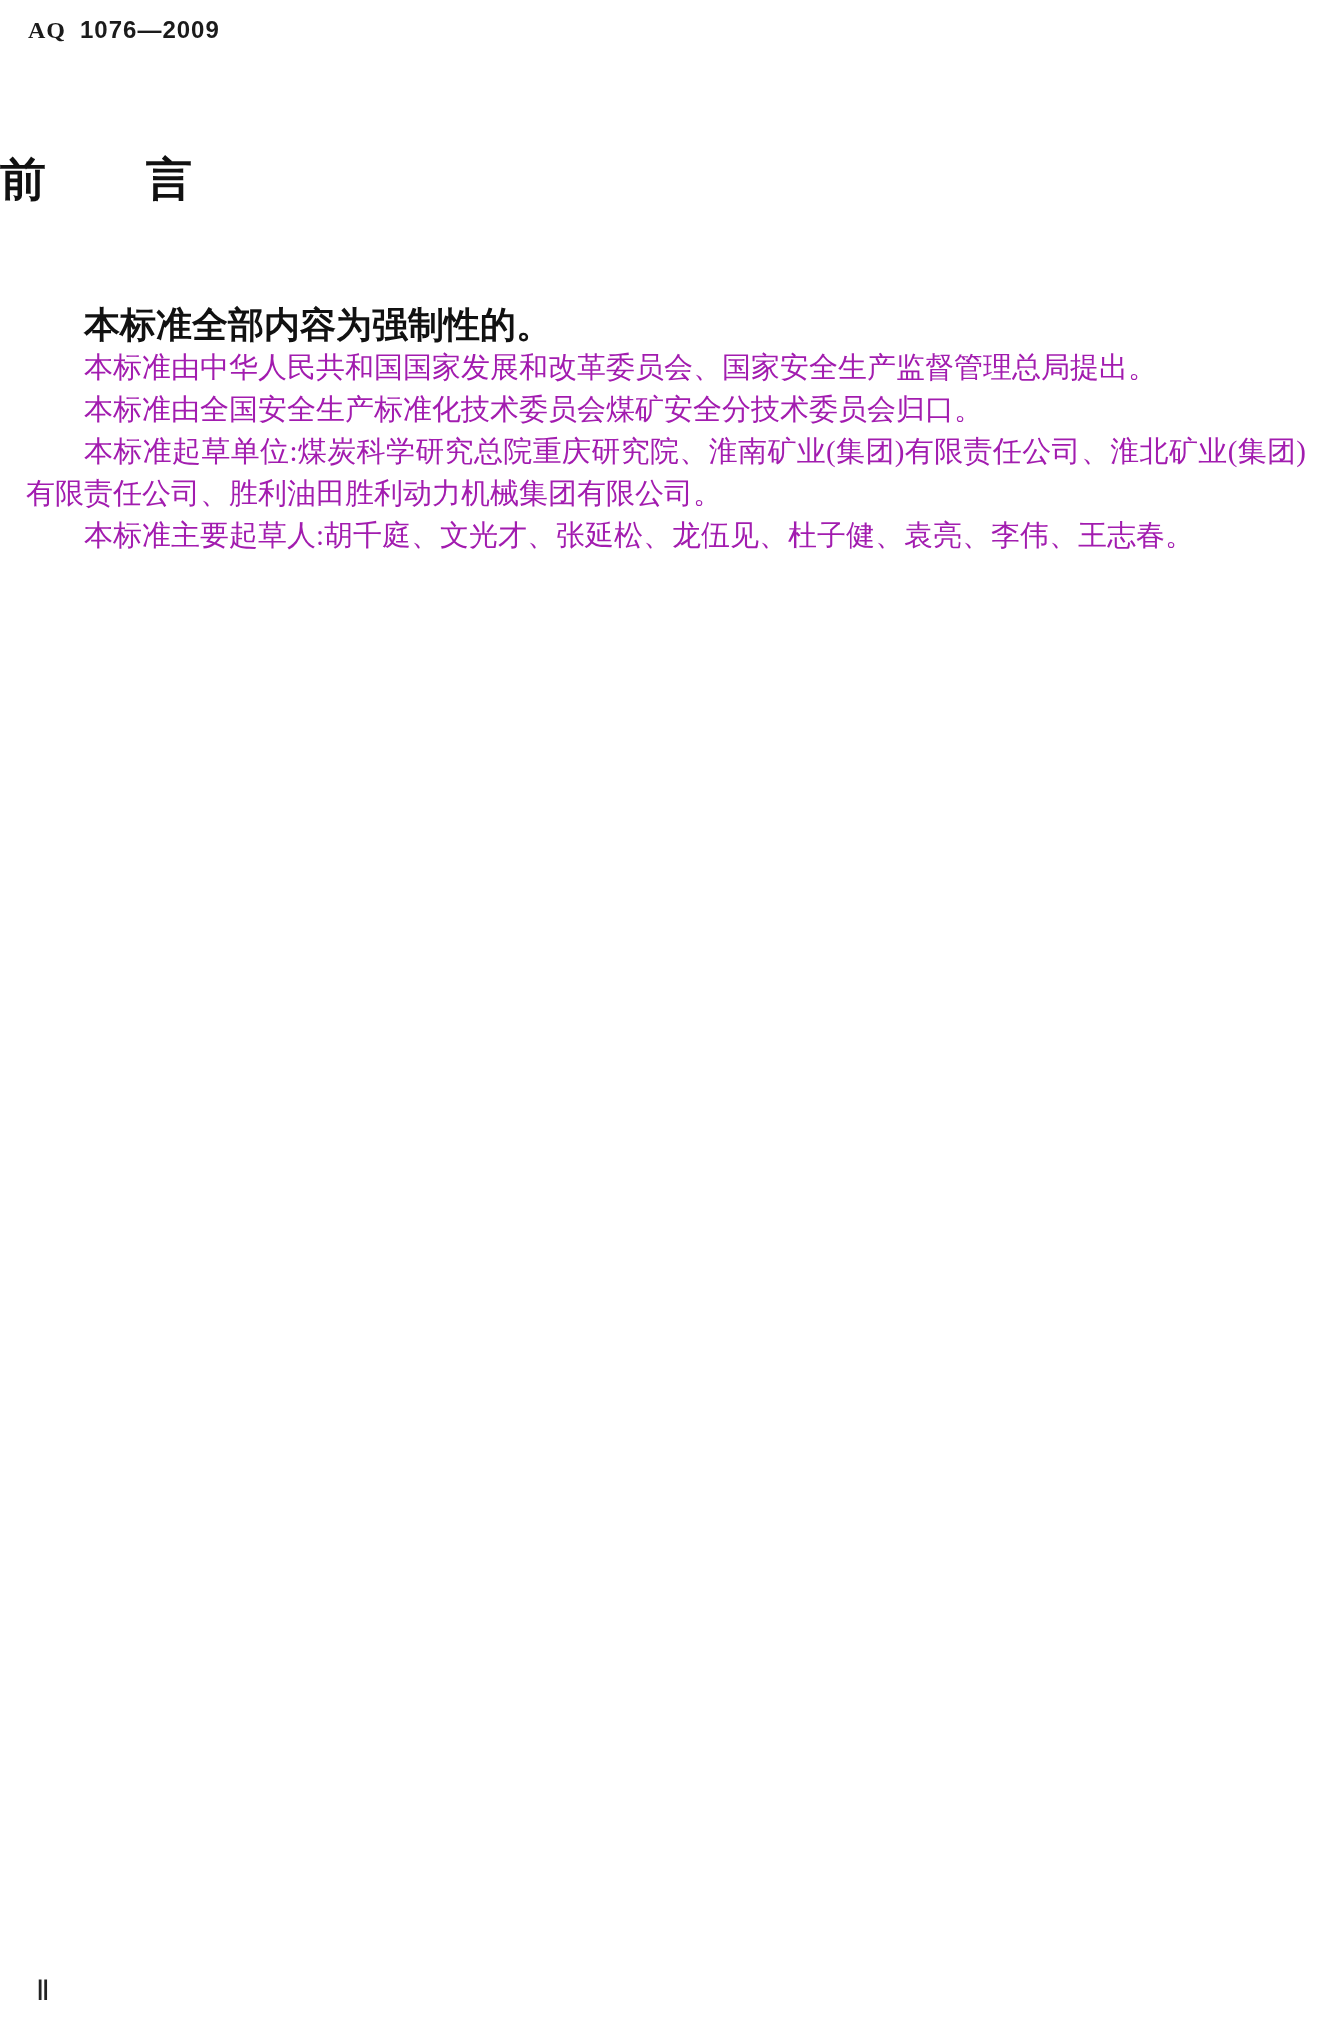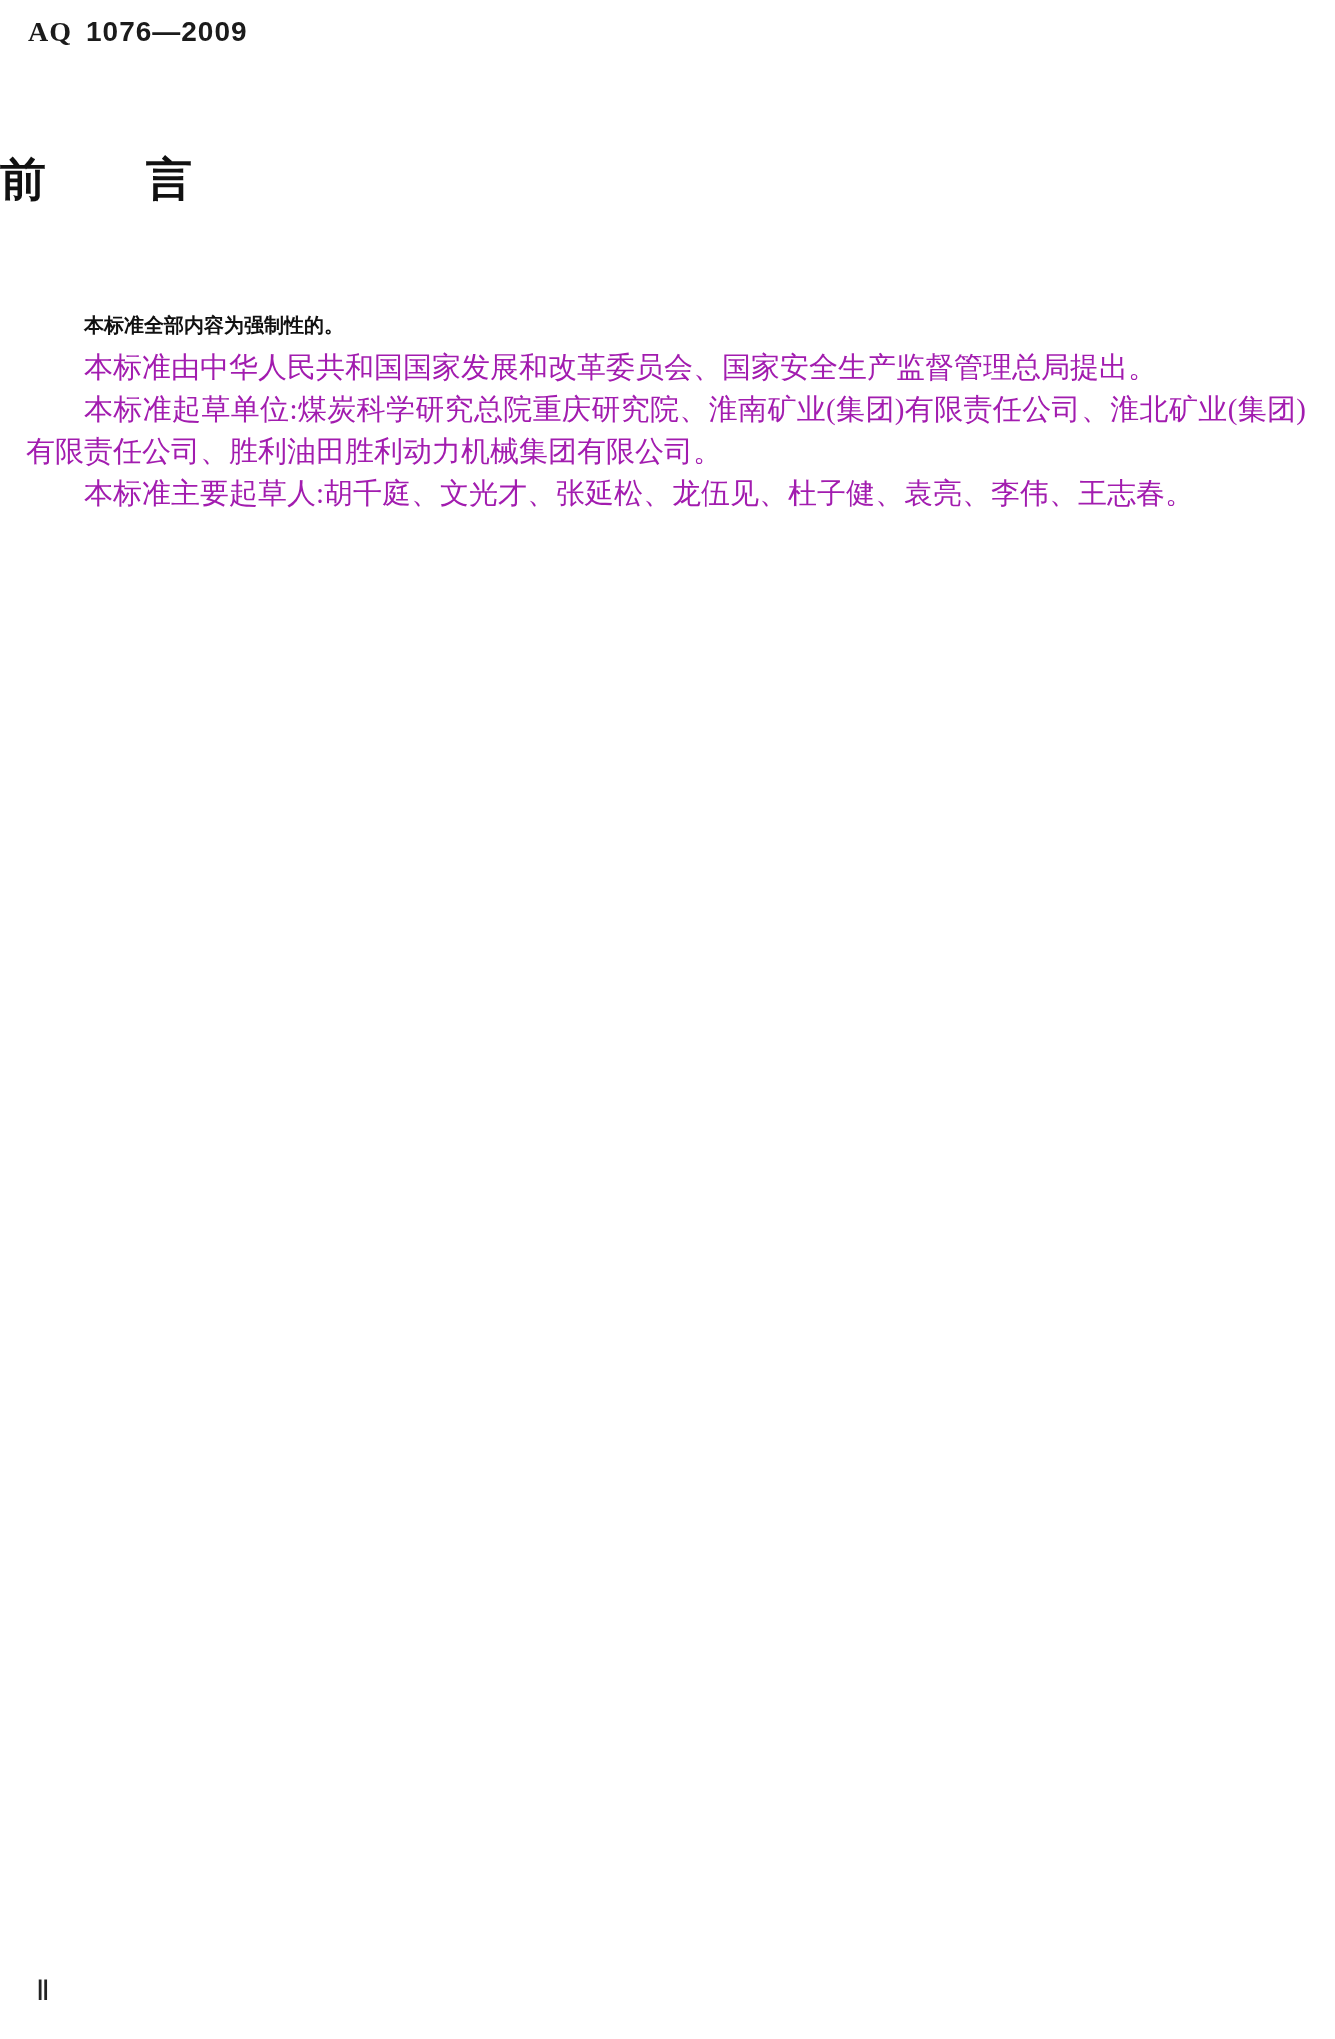--- a/index.html
+++ b/index.html
@@ -10,21 +10,21 @@
     position: relative;
     font-family: "Liberation Serif", serif;
     color: #1b1b1b;
     overflow: hidden;
   }
 
   .doc-code {
     position: absolute;
     top: 16px;
     left: 28px;
-    font-size: 28px;
+    font-size: 24px;
     font-weight: bold;
     letter-spacing: 1px;
     white-space: nowrap;
   }
   .doc-code .prefix {
     font-family: "Liberation Serif", serif;
     font-weight: bold;
     margin-right: 14px;
   }
   .doc-code .number {
@@ -56,21 +56,21 @@
   .content p {
     font-size: 29px;
     line-height: 42px;
     text-indent: 58px;
     text-align: justify;
     color: #a21caf;
   }
   .content p.bold-lead {
     font-family: "Liberation Sans", sans-serif;
     font-weight: bold;
-    font-size: 20px;
+    font-size: 36px;
     color: #111;
   }
   .content p.last { }
 
   .page-number {
     position: absolute;
     left: 36px;
     top: 1974px;
     font-size: 28px;
     font-family: "Liberation Serif", serif;
@@ -84,17 +84,18 @@
   <span class="prefix">AQ</span><span class="number">1076—2009</span>
 </div>
 
 <div class="foreword-title">
   <span class="t1">前</span><span class="t2">言</span>
 </div>
 
 <div class="content">
   <p class="bold-lead">本标准全部内容为强制性的。</p>
   <p>本标准由中华人民共和国国家发展和改革委员会、国家安全生产监督管理总局提出。</p>
+  <p>本标准由全国安全生产标准化技术委员会煤矿安全分技术委员会归口。</p>
   <p>本标准起草单位:煤炭科学研究总院重庆研究院、淮南矿业(集团)有限责任公司、淮北矿业(集团)有限责任公司、胜利油田胜利动力机械集团有限公司。</p>
   <p class="last">本标准主要起草人:胡千庭、文光才、张延松、龙伍见、杜子健、袁亮、李伟、王志春。</p>
 </div>
 
 <div class="page-number">Ⅱ</div>
 
 </body></html>

